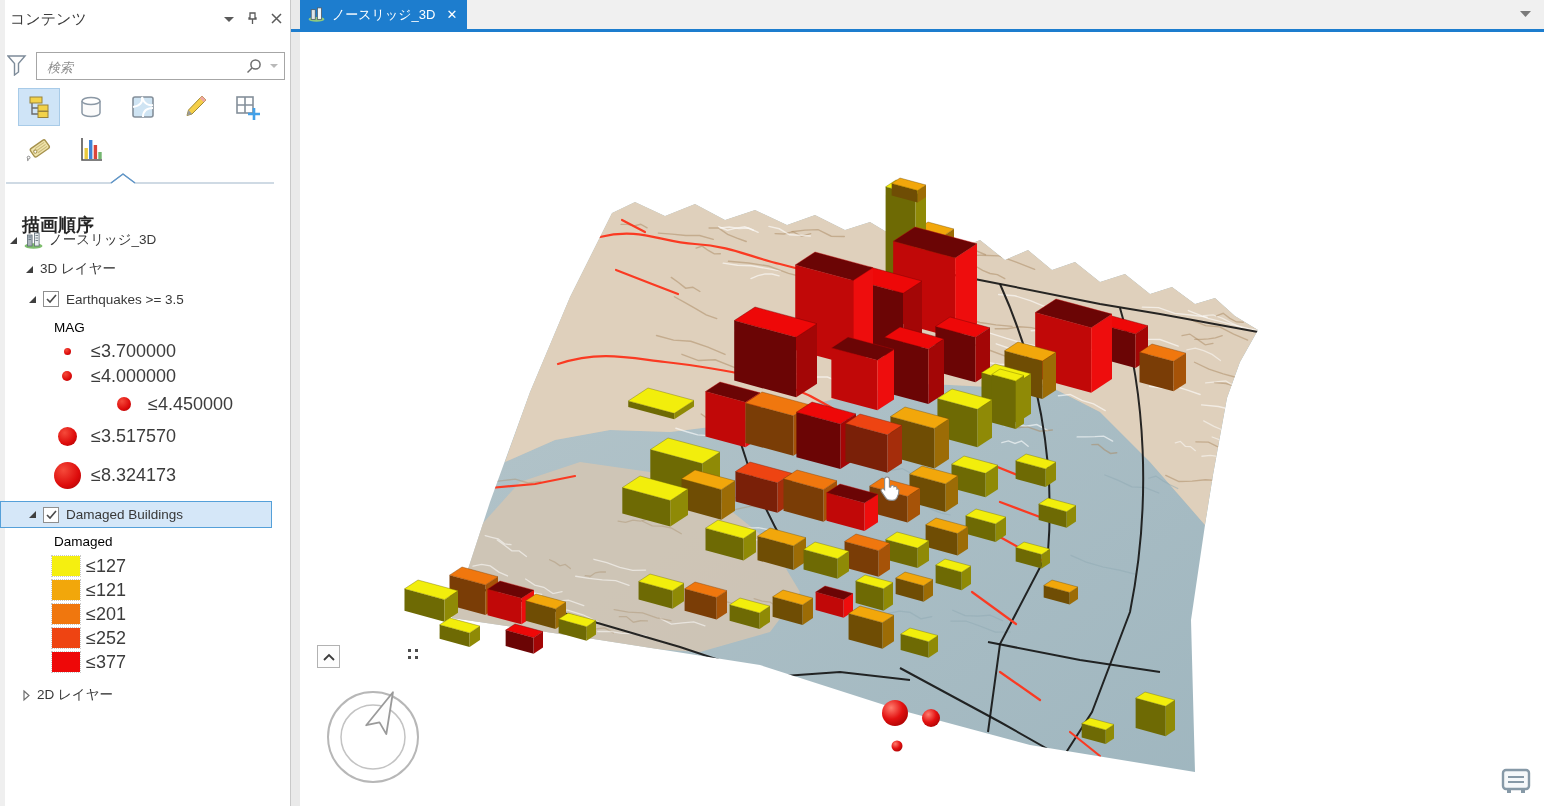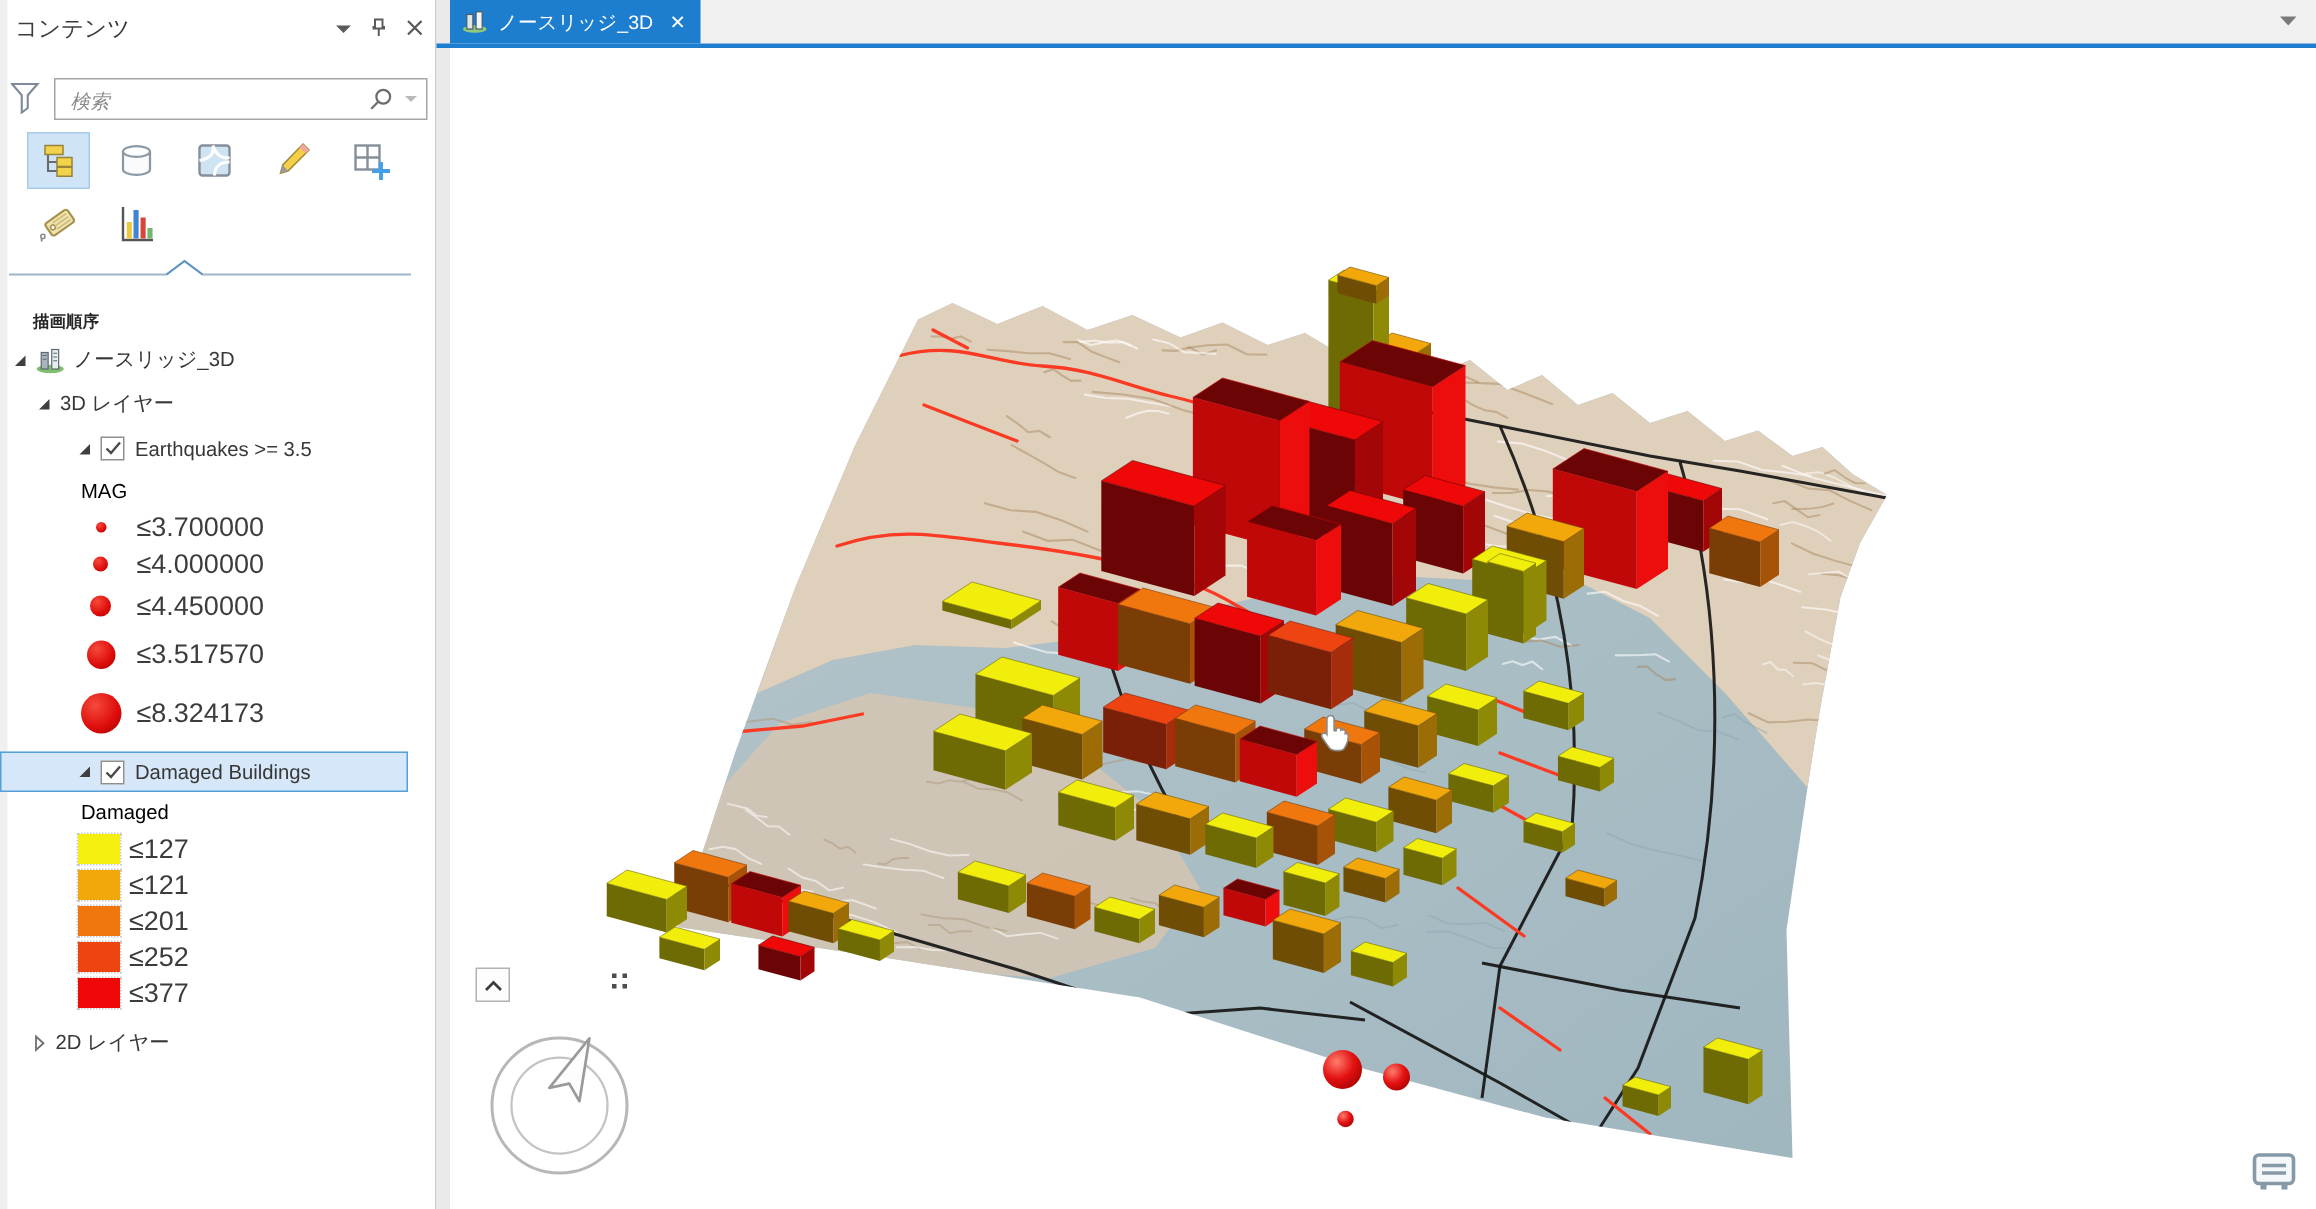--- a/index.html
+++ b/index.html
@@ -24,30 +24,30 @@
   .search-box input::placeholder{color:#8b8b8b;}
   .search-glyphs{position:absolute;right:6px;top:5px;display:flex;gap:8px;align-items:center;}
 
   .toolbar{position:absolute;left:18px;top:88px;display:flex;gap:10px;}
   .toolbar2{position:absolute;left:18px;top:130px;display:flex;gap:10px;}
   .tbtn{width:40px;height:36px;display:flex;align-items:center;justify-content:center;border:1px solid transparent;}
   .tbtn.sel{background:#cfe4f7;border-color:#a8cbe8;}
 
   .tool-divider{position:absolute;left:6px;top:172px;width:268px;height:14px;}
 
-  .dorder-h{position:absolute;left:22px;top:198px;font-size:11px;font-weight:bold;color:#262626;text-align:center;}
+  .dorder-h{position:absolute;left:22px;top:198px;font-size:18px;font-weight:bold;color:#262626;text-align:center;}
 
   .tree{position:absolute;left:0;top:226px;right:0;}
   .trow{display:flex;align-items:center;height:28px;font-size:13.5px;color:#383838;position:relative;}
   .trow .exp{width:13px;height:13px;flex:0 0 13px;margin-right:4px;}
   .cbx{width:16px;height:16px;border:1px solid #8f8f8f;background:#fff;flex:0 0 16px;margin-right:7px;
     display:flex;align-items:center;justify-content:center;box-sizing:border-box;}
   .lvl0{padding-left:7px;}
   .lvl1{padding-left:23px;height:30px;}
-  .lvl2{padding-left:50px;height:30px;}
+  .lvl2{padding-left:26px;height:30px;}
   .trow.selrow{background:#d5e7f8;outline:1px solid #55a0d9;outline-offset:-1px;margin-right:18px;height:27px;}
   .legend-field{margin-left:54px;font-size:13.5px;color:#000000;height:26px;display:flex;align-items:center;}
   .legend-rows{display:block;}
   .lrow{display:flex;align-items:center;}
   .dotcell{width:36px;margin-left:49px;display:flex;justify-content:center;align-items:center;flex:0 0 36px;}
   .dot{border-radius:50%;}
   .llabel{font-size:18px;color:#3c3c3c;margin-left:6px;}
   .swcell{width:28px;height:20px;margin-left:52px;flex:0 0 28px;outline:1px dotted #c9c9c9;}
   .scene-ic{margin-right:6px;}
 
@@ -214,21 +214,21 @@
               <span class="dot" style="height: 7px; width: 7px; background: radial-gradient(circle at 35% 30%, rgb(245, 74, 58), rgb(221, 11, 11) 60%, rgb(157, 3, 3));"></span>
             </span>
             <span class="llabel">≤3.700000</span>
           </div>
           <div class="lrow" style="height: 26px;">
             <span class="dotcell">
               <span class="dot" style="height: 10px; width: 10px; background: radial-gradient(circle at 35% 30%, rgb(245, 74, 58), rgb(221, 11, 11) 60%, rgb(157, 3, 3));"></span>
             </span>
             <span class="llabel">≤4.000000</span>
           </div>
-          <div class="lrow" style="height: 30px;">
+          <div class="lrow" style="height: 30px; justify-content: center;">
             <span class="dotcell">
               <span class="dot" style="height: 14px; width: 14px; background: radial-gradient(circle at 35% 30%, rgb(245, 74, 58), rgb(221, 11, 11) 60%, rgb(157, 3, 3));"></span>
             </span>
             <span class="llabel">≤4.450000</span>
           </div>
           <div class="lrow" style="height: 35px;">
             <span class="dotcell">
               <span class="dot" style="height: 19px; width: 19px; background: radial-gradient(circle at 35% 30%, rgb(245, 74, 58), rgb(221, 11, 11) 60%, rgb(157, 3, 3));"></span>
             </span>
             <span class="llabel">≤3.517570</span>

